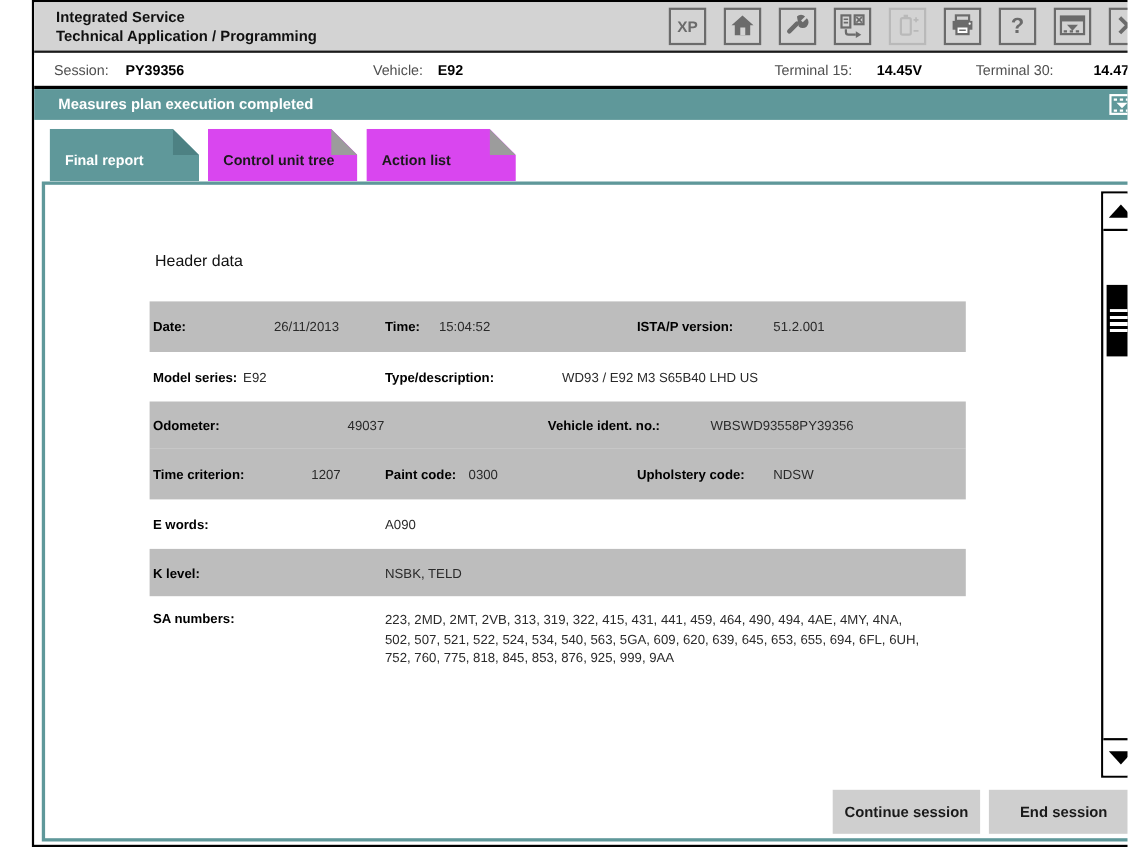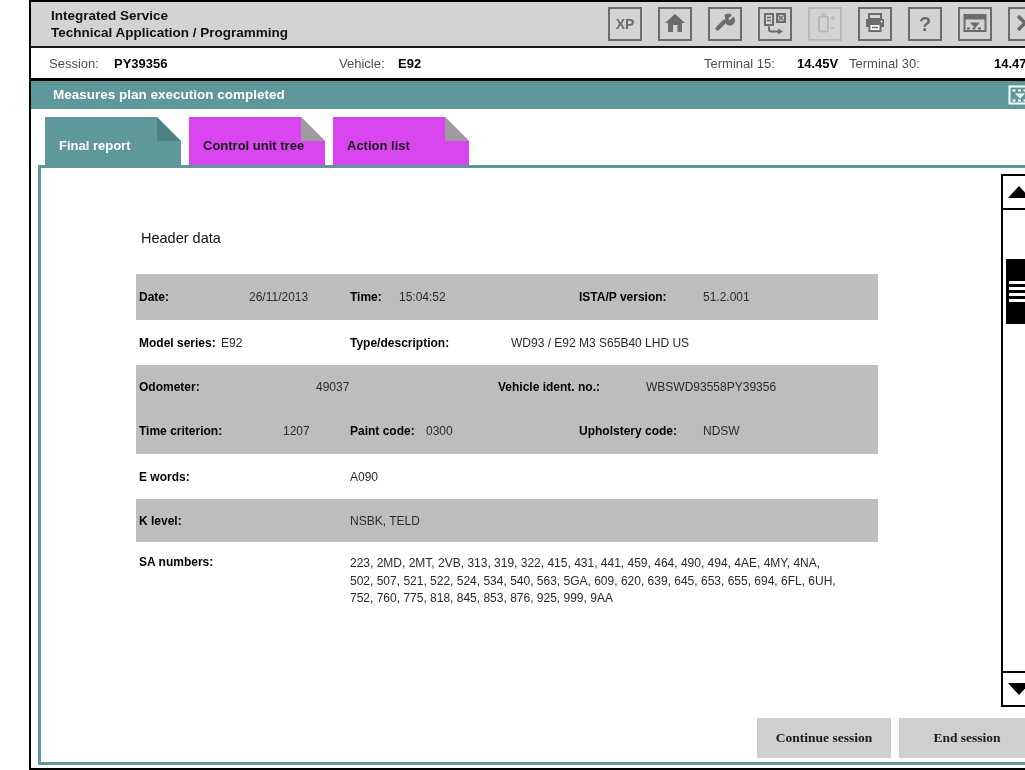--- a/index.html
+++ b/index.html
@@ -72,21 +72,21 @@
   .sb-up, .sb-down { position:absolute; left:0; right:0; height:34px; background:#fff; display:flex; align-items:center; justify-content:center; cursor:pointer; }
   .sb-up { top:0; border-bottom:2px solid #000; }
   .sb-down { bottom:0; border-top:2px solid #000; }
   .tri-up { width:0; height:0; border-left:11px solid transparent; border-right:11px solid transparent; border-bottom:12px solid #000; }
   .tri-down { width:0; height:0; border-left:11px solid transparent; border-right:11px solid transparent; border-top:12px solid #000; }
   .sb-thumb { position:absolute; left:3px; right:3px; top:83px; height:65px; background:#000; display:flex; align-items:center; justify-content:center; cursor:grab; }
   .sb-grip { width:20px; height:21px; background:repeating-linear-gradient(to bottom,#fff 0 3px,#000 3px 6px); }
   
   .footer-btn {
     position:absolute; bottom:4px; height:40px; background:#cfcfcf; border:none;
-    font-family:Liberation Serif, serif; font-size:13.5px; font-weight:bold; color:#1a1a1a; cursor:pointer;
+    font-family:Liberation Sans, sans-serif; font-size:13.5px; font-weight:bold; color:#1a1a1a; cursor:pointer;
   }
   .btn-continue { right:150px; width:134px; }
   .btn-end { right:6px; width:136px; }
 </style>
 </head>
 <body>
 
 <div id="page">
 
   <div class="titlebar">
@@ -159,21 +159,21 @@
     </div>
   </div>
 
   <div class="session-bar">
     <span class="sb-lbl" style="left:18px">Session:</span>
     <span class="sb-val" style="left:83px">PY39356</span>
     <span class="sb-lbl" style="left:308px">Vehicle:</span>
     <span class="sb-val" style="left:367px">E92</span>
     <span class="sb-lbl" style="left:673px">Terminal 15:</span>
     <span class="sb-val" style="left:766px">14.45V</span>
-    <span class="sb-lbl" style="left:818px">Terminal 30:</span>
+    <span class="sb-lbl" style="left:856px">Terminal 30:</span>
     <span class="sb-val" style="left:963px">14.47V</span>
   </div>
   <div class="sep-black"></div>
 
   <div class="status-bar">
     <span class="status-msg">Measures plan execution completed</span>
     <span class="status-icon">
       <svg width="24" height="20" viewBox="0 0 24 20">
           <rect x="1.5" y="1.5" width="21" height="17" fill="none" stroke="#fff" stroke-width="2"></rect>
           <line x1="4.5" y1="5.5" x2="19.5" y2="5.5" stroke="#fff" stroke-width="2" stroke-dasharray="3 2.5"></line>

